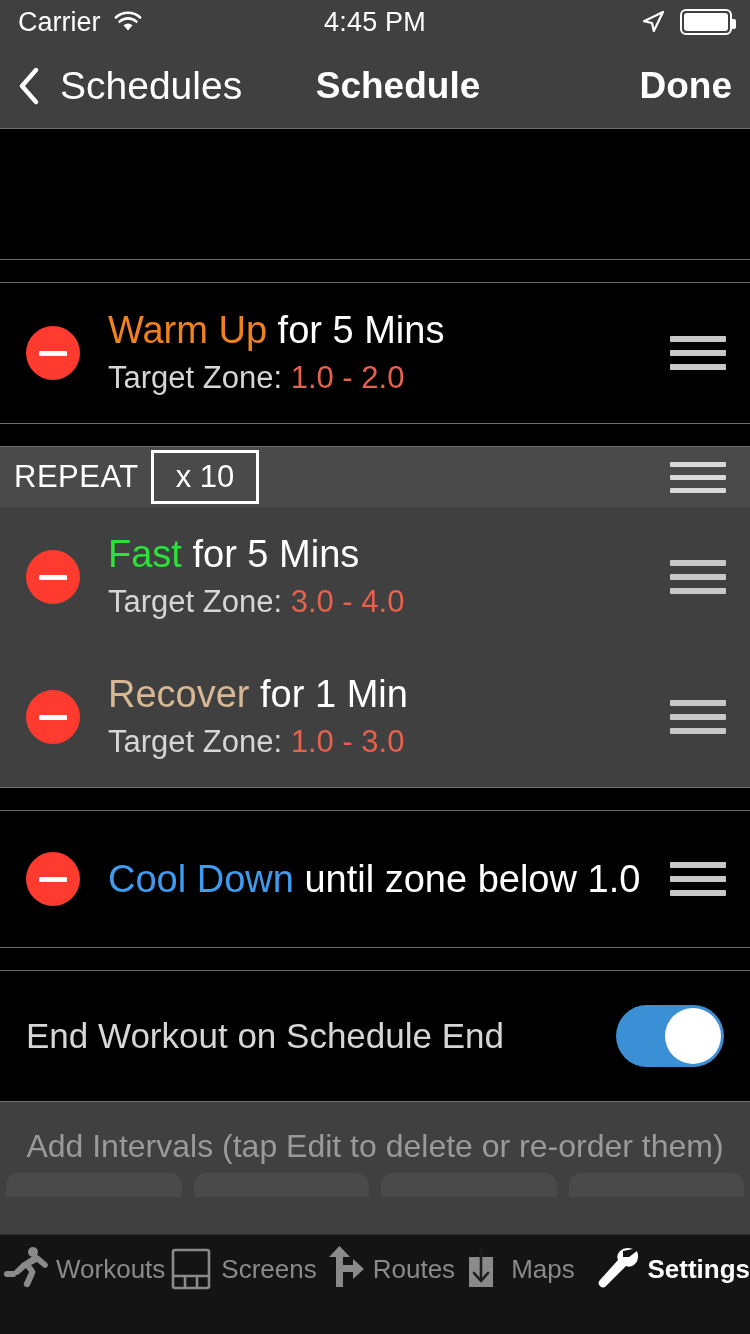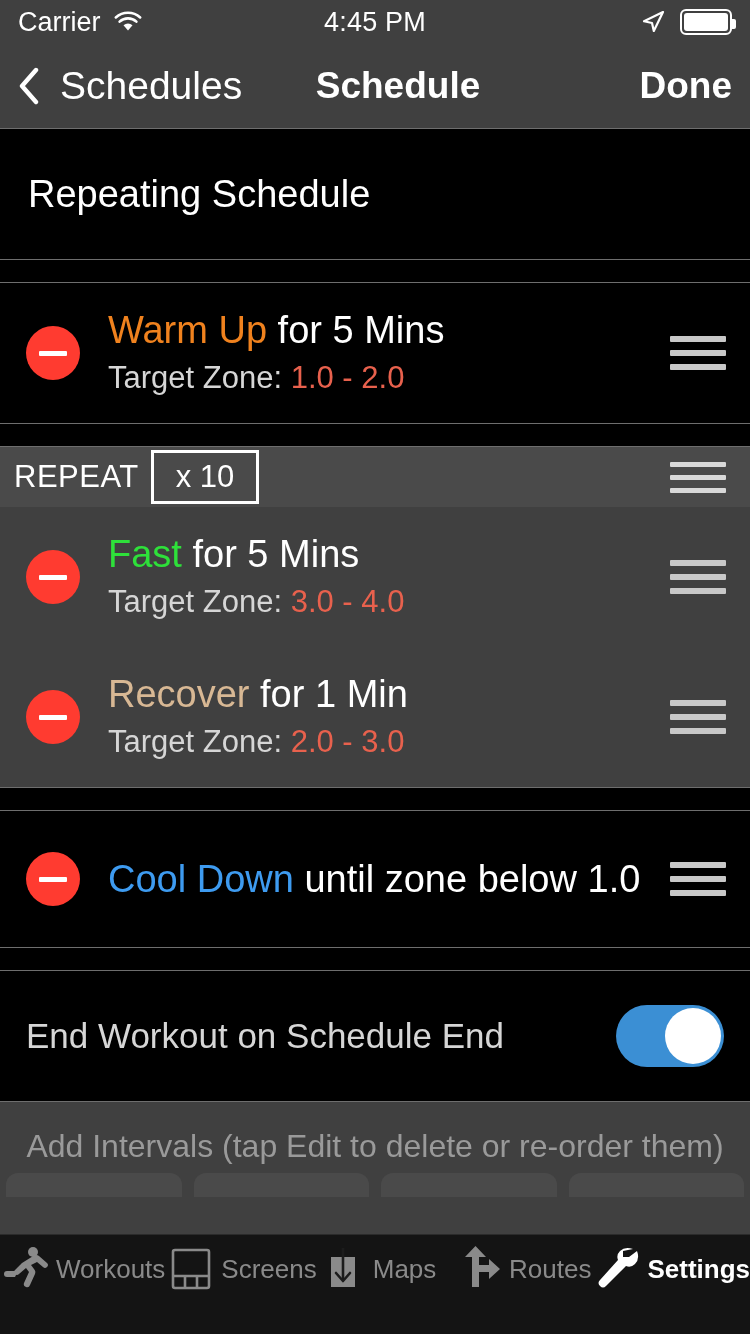--- a/index.html
+++ b/index.html
@@ -174,21 +174,20 @@
       <span class="nav-back-label">Schedules</span>
     </div>
     <div class="nav-title">Schedule</div>
     <div class="nav-done">Done</div>
   </div>
 
   <div class="content">
 
     <div class="section">
       <div class="name-row">
-        <span class="name-value">Repeating Schedule</span>
       </div>
     </div>
 
     <div class="gap"></div>
 
     <div class="section">
       <div class="interval-row">
         <div class="minus-btn">
             <span class="minus-bar"></span>
           </div>
@@ -231,21 +230,21 @@
             <i></i>
           </div>
       </div>
 
       <div class="interval-row">
         <div class="minus-btn">
             <span class="minus-bar"></span>
           </div>
         <div class="interval-text">
           <div class="interval-title"><span class="kind" style="color:#d8b894">Recover</span><span> for 1 Min</span></div>
-          <div class="interval-sub"><span>Target Zone: </span><span class="zone">2.0 - 3.0</span></div>
+          <div class="interval-sub"><span>Target Zone: </span><span class="zone">1.0 - 3.0</span></div>
         </div>
         <div class="drag-handle">
             <i></i>
             <i></i>
             <i></i>
           </div>
       </div>
     </div>
 
     <div class="gap"></div>
@@ -307,38 +306,38 @@
           <line x1="8" y1="33" x2="44" y2="33"></line>
           <line x1="20" y1="33" x2="20" y2="45"></line>
           <line x1="32" y1="33" x2="32" y2="45"></line>
         </svg>
       </span>
       <span class="tab-label">Screens</span>
     </div>
 
     <div class="tab">
       <span class="tab-icon">
+        <svg viewBox="0 0 52 52" fill="currentColor">
+          <path d="M19 44 L19 14 L12 14 L22.5 3 L33 14 L26 14 L26 22 L36 22 L36 16 L47 26 L36 36 L36 29 L26 29 L26 44 Z"></path>
+        </svg>
+      </span>
+      <span class="tab-label">Routes</span>
+    </div>
+
+    <div class="tab">
+      <span class="tab-icon">
         <svg viewBox="0 0 52 52">
           <rect x="14" y="14" width="24" height="30" fill="currentColor"></rect>
           <line x1="26" y1="5" x2="26" y2="36" stroke="#1c1c1c" stroke-width="2.6"></line>
           <path d="M19 30 L26 38 L33 30" fill="none" stroke="#1c1c1c" stroke-width="2.6" stroke-linecap="round" stroke-linejoin="round"></path>
         </svg>
       </span>
       <span class="tab-label">Maps</span>
     </div>
 
-    <div class="tab">
-      <span class="tab-icon">
-        <svg viewBox="0 0 52 52" fill="currentColor">
-          <path d="M19 44 L19 14 L12 14 L22.5 3 L33 14 L26 14 L26 22 L36 22 L36 16 L47 26 L36 36 L36 29 L26 29 L26 44 Z"></path>
-        </svg>
-      </span>
-      <span class="tab-label">Routes</span>
-    </div>
-
     <div class="tab active">
       <span class="tab-icon">
         <svg viewBox="0 0 52 52" fill="currentColor">
           <path d="M42 6 q-8-3-13 2 q-4 4-2 9 L9 37 q-3 3 0 6 q3 3 6 0 L35 23 q5 2 9-2 q5-5 2-13 L38 14 L32 14 L32 8 Z"></path>
         </svg>
       </span>
       <span class="tab-label">Settings</span>
     </div>
 
   </div>

